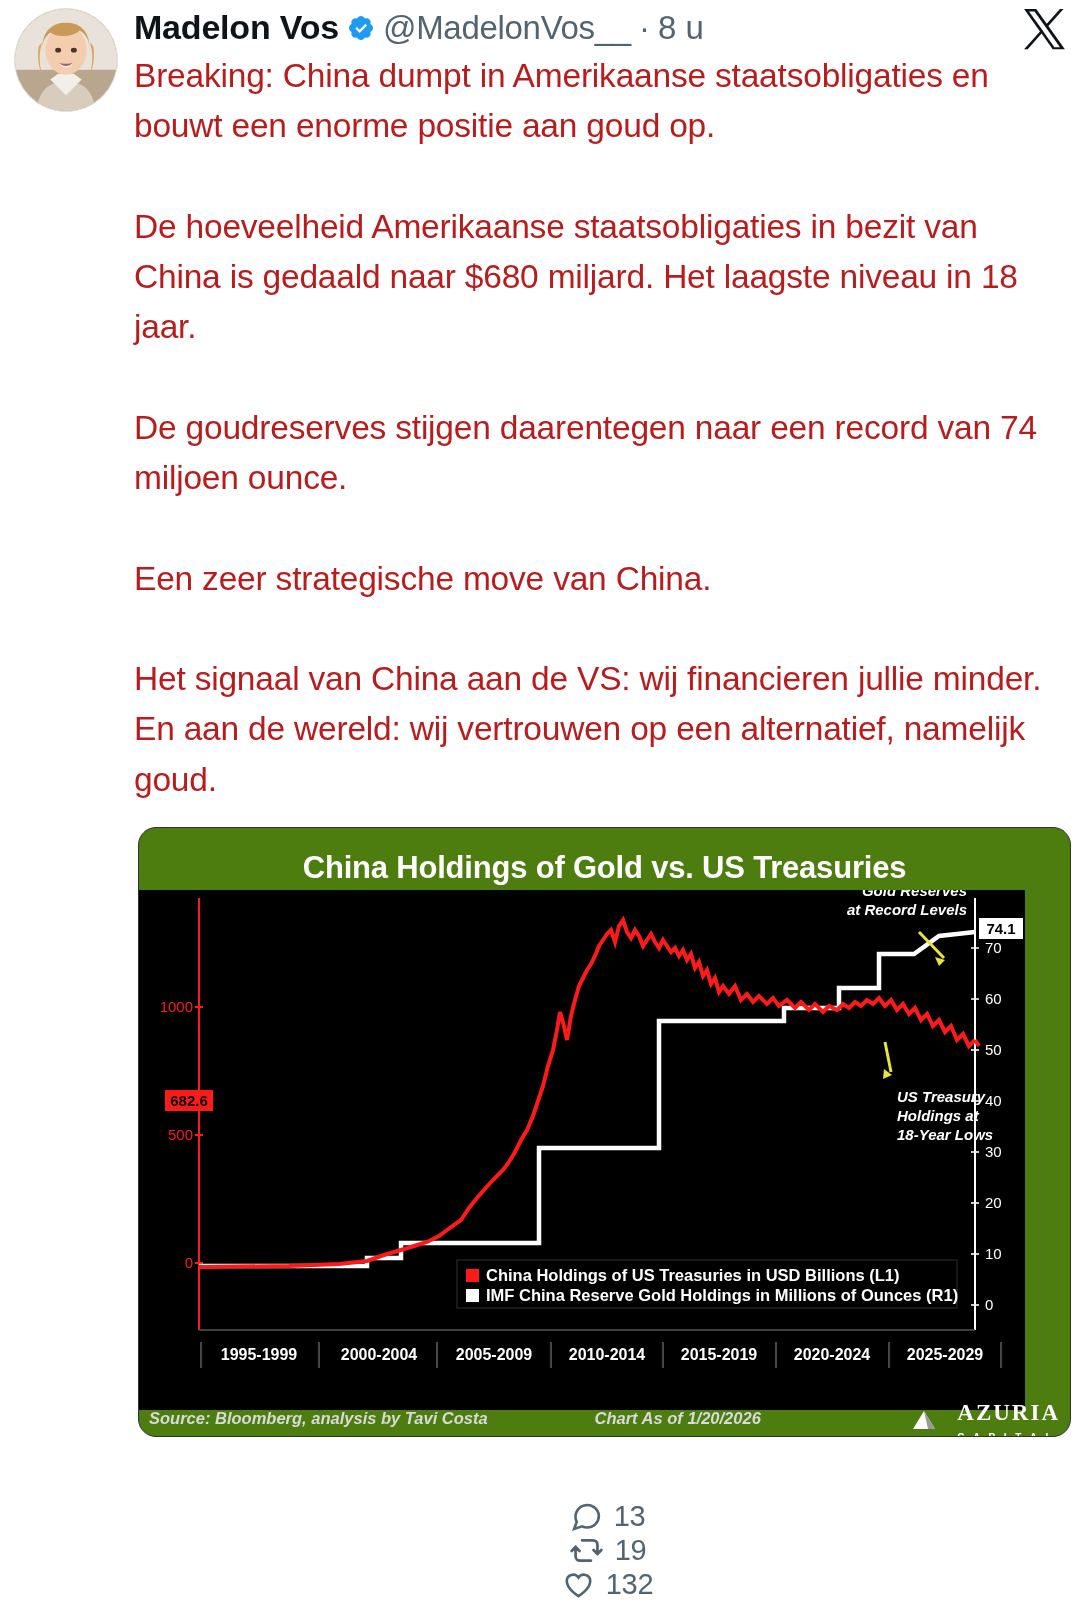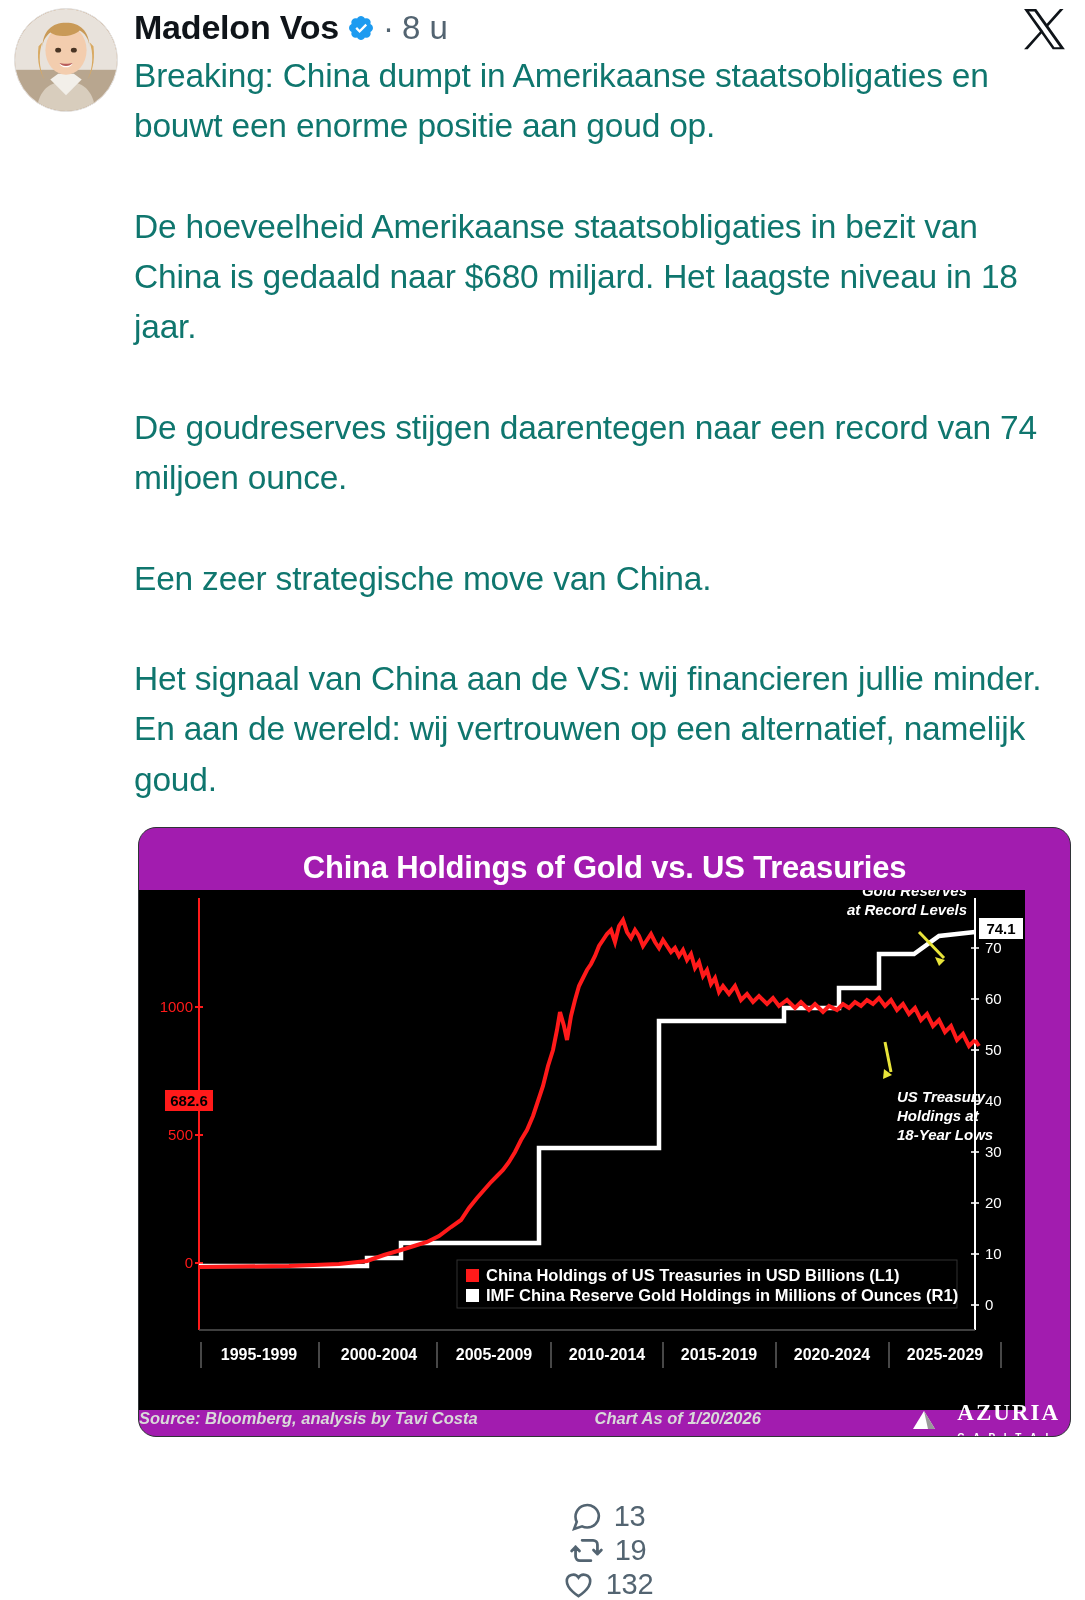--- a/index.html
+++ b/index.html
@@ -64,31 +64,31 @@
   .x-logo {
     position: absolute;
     right: 4px; top: 0px;
     width: 46px; height: 46px;
     color: #0f1419;
   }
 
   .tweet-text {
     font-size: 33.5px;
     line-height: 1.5;
-    color: #0f766e;
+    color: #b91c1c;
     margin-top: 4px;
     letter-spacing: -0.2px;
     white-space: pre-wrap;
     word-wrap: break-word;
   }
 
   
   .chart-card {
     margin: 22px 14px 0 138px;
-    background: #a21caf;
+    background: #4d7c0f;
     border-radius: 18px;
     position: relative;
     height: 610px;
     overflow: hidden;
     border: 1px solid #2f3336;
   }
   .chart-title {
     color: #fff;
     font-size: 31px;
     font-weight: bold;
@@ -107,21 +107,21 @@
     position: absolute;
     left: 0; right: 0; bottom: 0;
     height: 34px;
     color: #d9d9d9;
     font-size: 16.5px;
     font-style: italic;
     font-weight: bold;
     display: flex;
     align-items: center;
   }
-  .src-left { }
+  .src-left { padding-left: 10px; }
   .src-mid { position: absolute; left: 50%; transform: translateX(-6%); }
   .src-logo {
     position: absolute; right: 10px; top: -2px;
     display: flex; align-items: center; gap: 16px;
     color: #fff; font-style: normal;
   }
   .src-logo .az-name { font-size: 23px; letter-spacing: 2px; font-family: "Liberation Serif", serif; }
   .src-logo .az-sub { font-size: 10px; letter-spacing: 3px; }
 
   
@@ -176,20 +176,21 @@
 
     <div class="head-right">
       <div class="name-line">
         <span class="display-name">Madelon Vos</span>
         <span class="verified">
           <svg viewBox="0 0 24 24" xmlns="http://www.w3.org/2000/svg" width="28" height="28">
             <path fill="#1d9bf0" d="M22.25 12c0-1.43-.88-2.67-2.19-3.34.46-1.39.2-2.9-.81-3.91s-2.52-1.27-3.91-.81C14.67 2.63 13.43 1.75 12 1.75s-2.67.88-3.34 2.19c-1.39-.46-2.9-.2-3.91.81s-1.27 2.52-.81 3.91C2.63 9.33 1.75 10.57 1.75 12s.88 2.67 2.19 3.34c-.46 1.39-.2 2.9.81 3.91s2.52 1.27 3.91.81c.67 1.31 1.91 2.19 3.34 2.19s2.67-.88 3.34-2.19c1.39.46 2.9.2 3.91-.81s1.27-2.52.81-3.91c1.31-.67 2.19-1.91 2.19-3.34z"></path>
             <path fill="#fff" d="M10.8 16.2l-3.6-3.6 1.4-1.4 2.2 2.2 5-5 1.4 1.4z"></path>
           </svg>
         </span>
+        <span class="handle">@MadelonVos__</span>
         <span class="dot-time">·</span>
         <span class="dot-time">8 u</span>
       </div>
 
       <span class="x-logo">
         <svg viewBox="0 0 24 24" width="46" height="46" xmlns="http://www.w3.org/2000/svg">
           <path fill="currentColor" d="M14.28 10.46L22.2 1.5h-1.88l-6.88 7.78L7.95 1.5H1.6l8.31 11.8L1.6 22.5h1.88l7.26-8.21 5.8 8.21h6.35l-8.61-12.04zm-2.57 2.9l-.84-1.18L4.16 2.9h2.88l5.4 7.57.84 1.18 7.02 9.83h-2.88l-5.71-8.02z"></path>
         </svg>
       </span>
 

